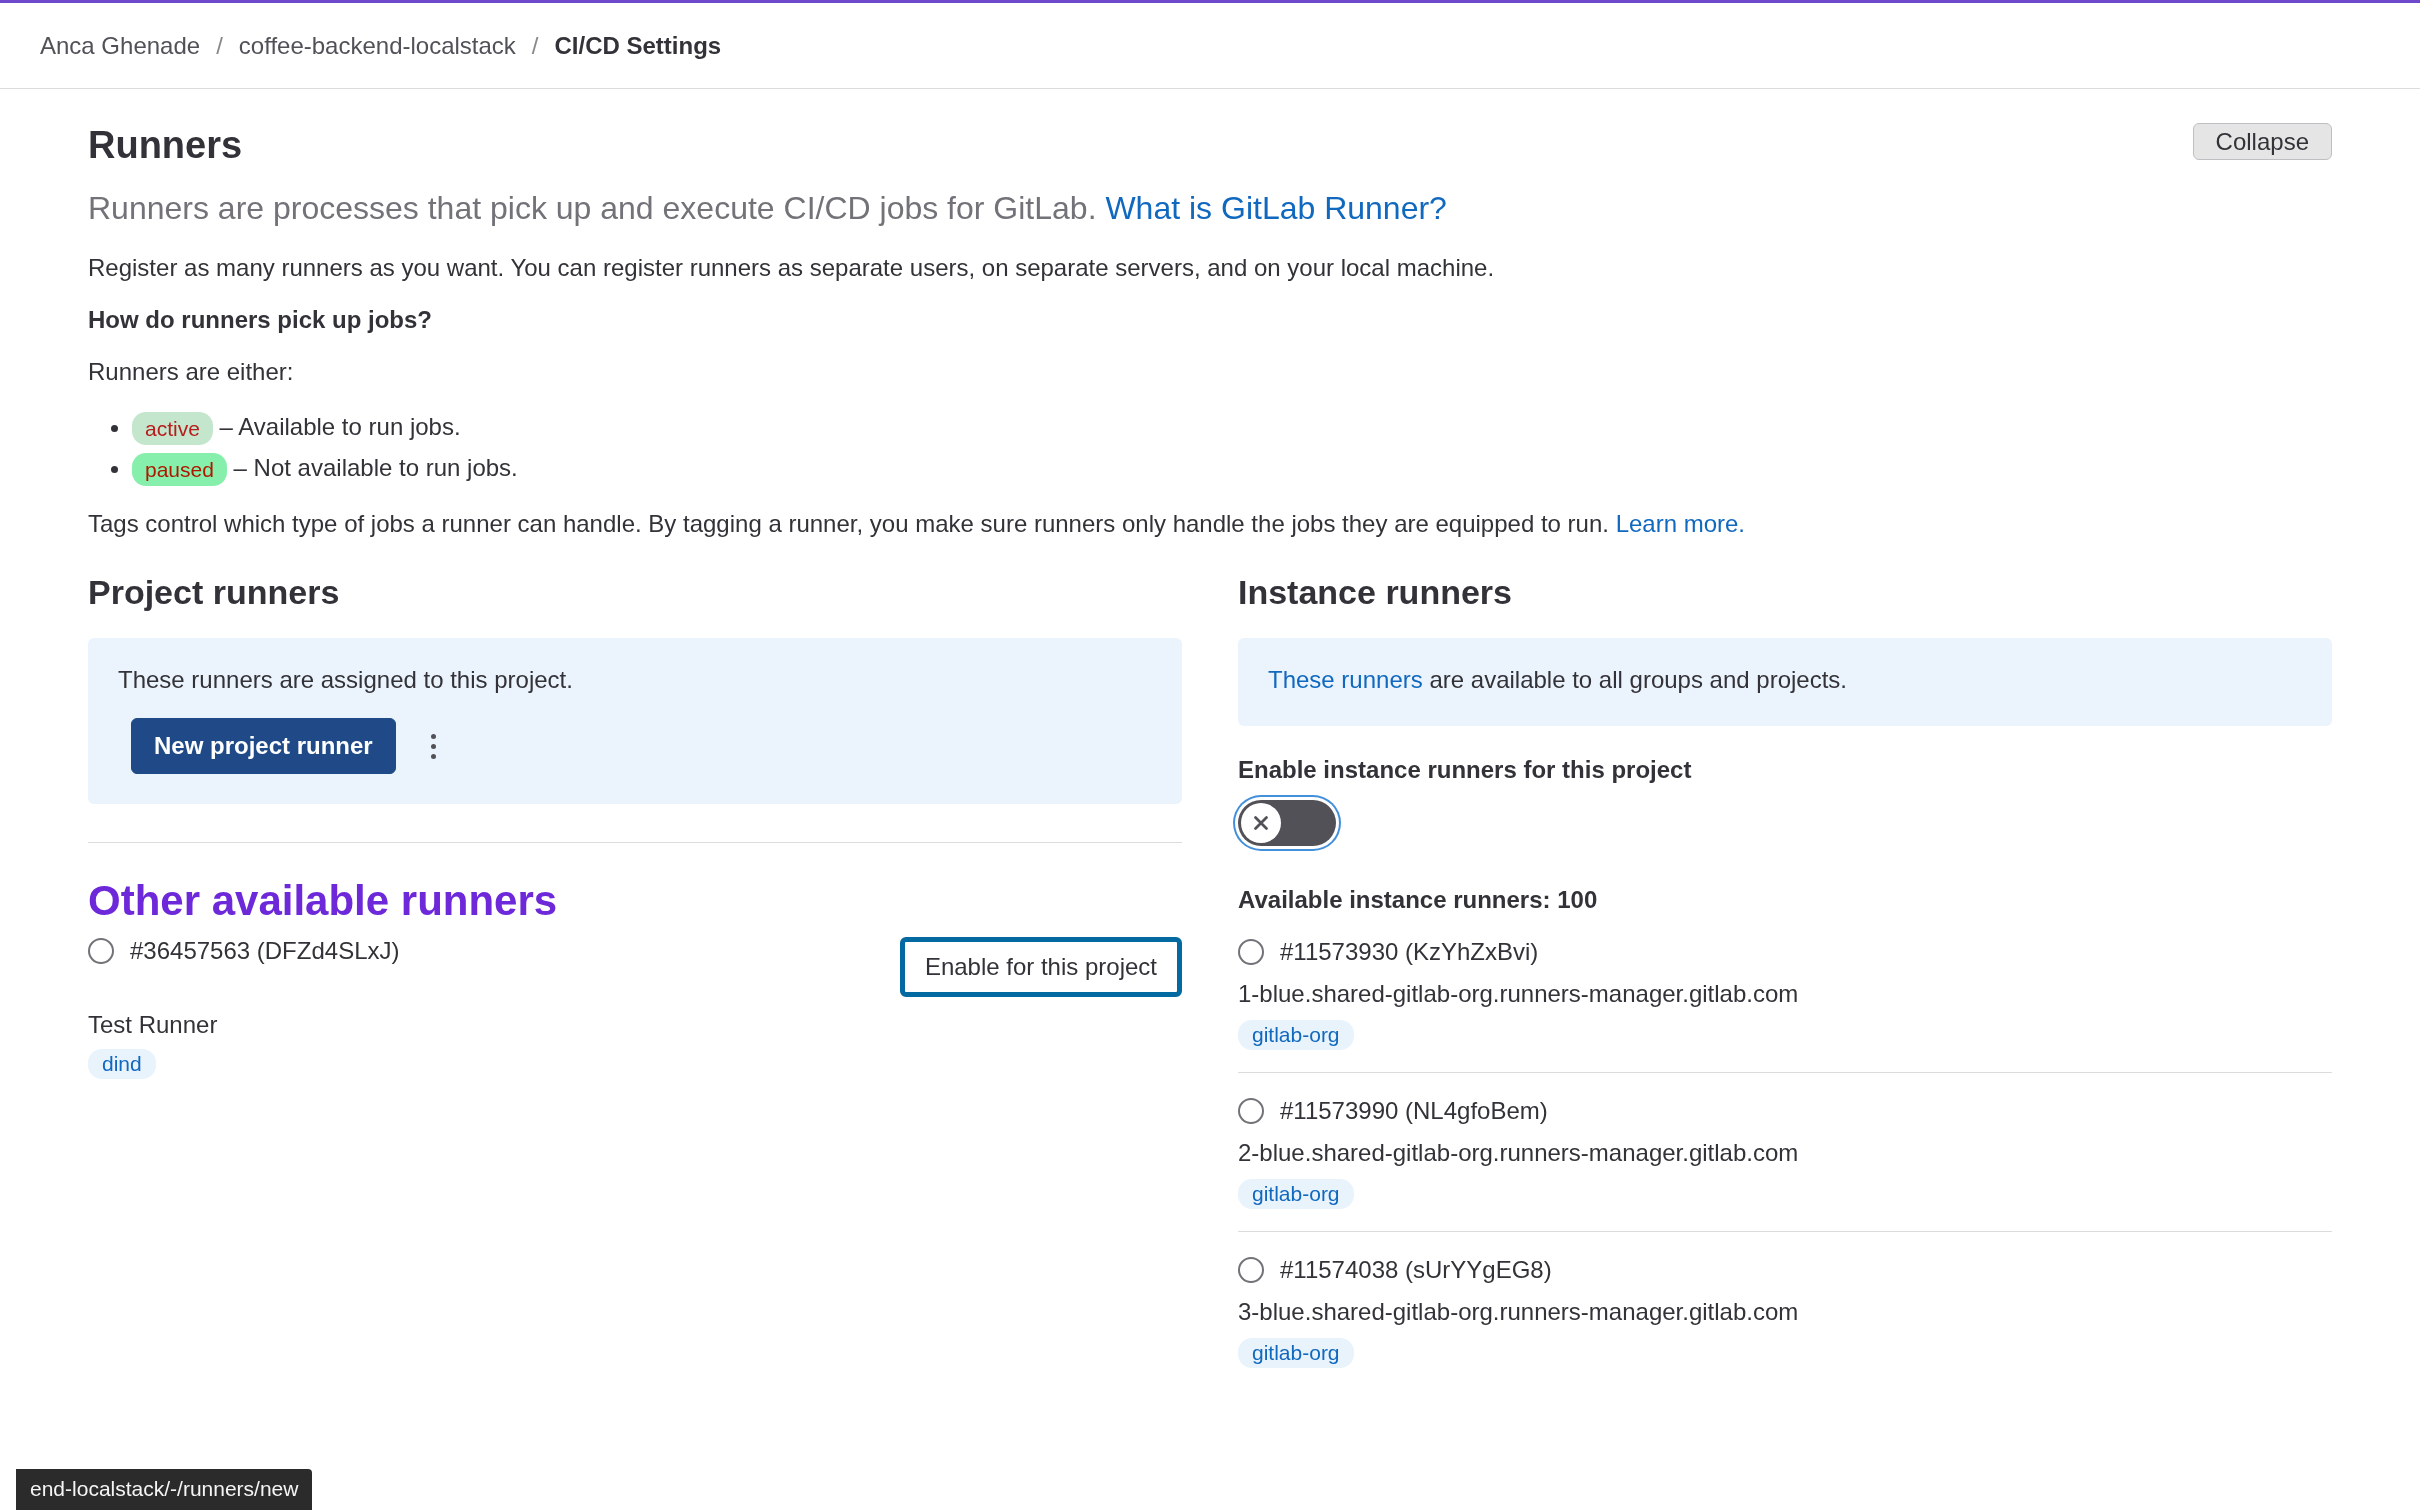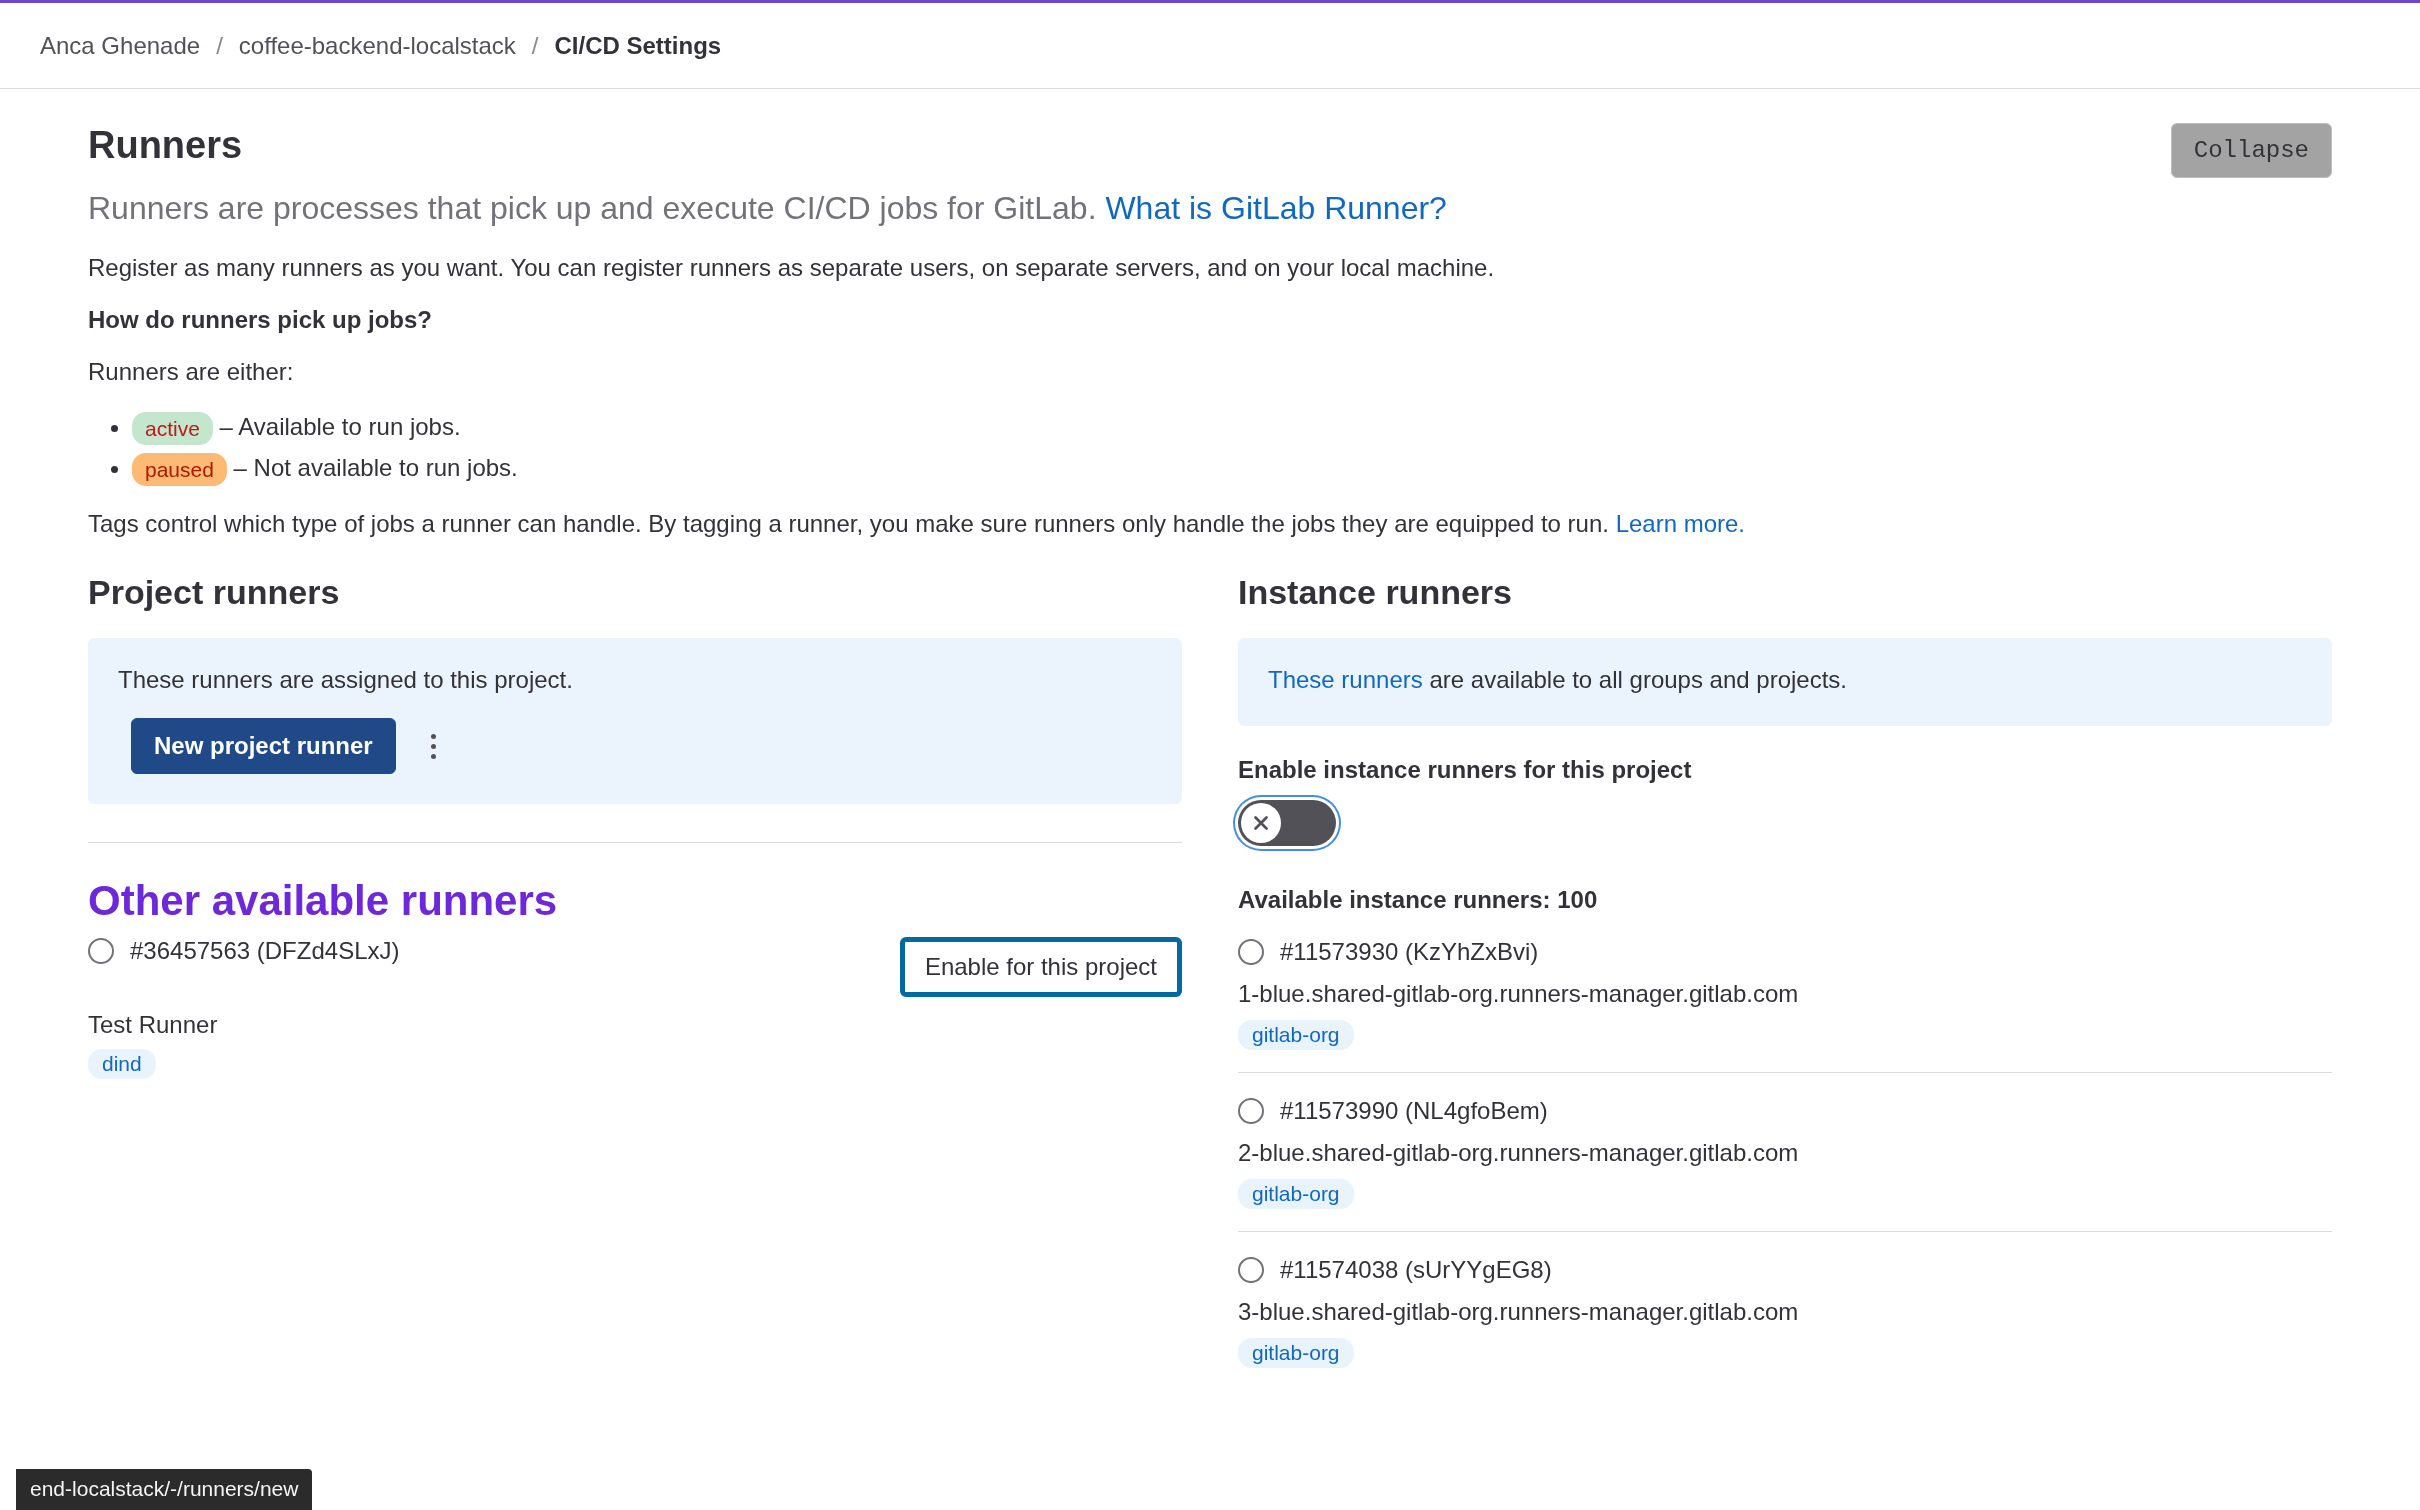--- a/index.html
+++ b/index.html
@@ -56,26 +56,26 @@
   }
   h1.section-title {
     font-size: 38px;
     line-height: 1.2;
     margin: 0 0 18px 0;
     font-weight: bold;
     color: #333238;
   }
   .collapse-btn {
     border: 1px solid #bfbfc3;
-    background: #a3a3a3;
+    background: #e5e5e5;
     border-radius: 6px;
-    padding: 11px 22px;
-    font-size: 24px;
-    color: #333238;
-    font-family: Liberation Mono, monospace;
+    padding: 2px 22px;
+    font-size: 24px;
+    color: #333238;
+    font-family: Liberation Sans, sans-serif;
     cursor: pointer;
     line-height: 1.3;
   }
   .muted {
     color: #737278;
     font-size: 32px;
     margin: 0 0 22px 0;
     line-height: 1.35;
   }
   a.link {
@@ -105,21 +105,21 @@
   }
   .badge {
     display: inline-block;
     border-radius: 14px;
     padding: 2px 13px;
     font-size: 21px;
     line-height: 1.4;
     vertical-align: middle;
   }
   .badge-active { background: #c3e6cd; color: #b91c1c; }
-  .badge-paused { background: #fdba74; color: #ae1800; }
+  .badge-paused { background: #86efac; color: #ae1800; }
   
   .columns {
     display: flex;
     gap: 56px;
     margin-top: 32px;
   }
   .col { flex: 1 1 0; min-width: 0; }
   h2.col-title {
     font-size: 34px;
     font-weight: bold;

